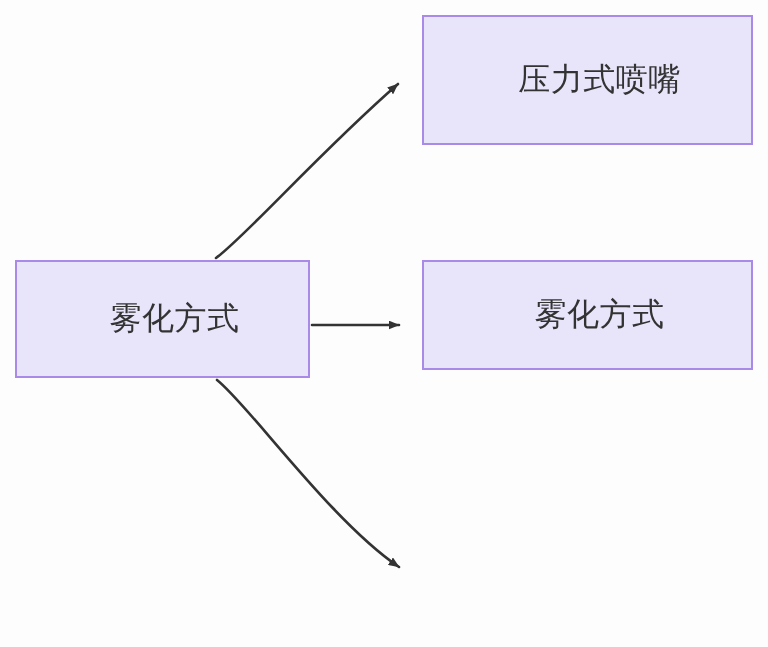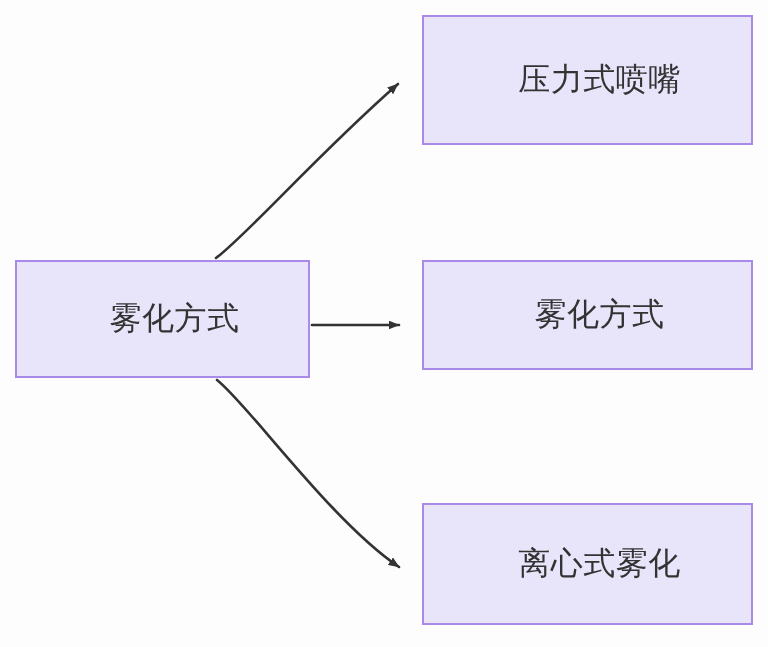--- a/index.html
+++ b/index.html
@@ -71,17 +71,14 @@
   </div>
 
   <div class="node" id="node-target-0">
     <span class="node-label">压力式喷嘴</span>
   </div>
 
   <div class="node" id="node-target-1">
     <span class="node-label">雾化方式</span>
   </div>
 
-  <div class="node" id="node-target-2">
-    <span class="node-label">离心式雾化</span>
-  </div>
 
 </div>
 
 </body></html>

